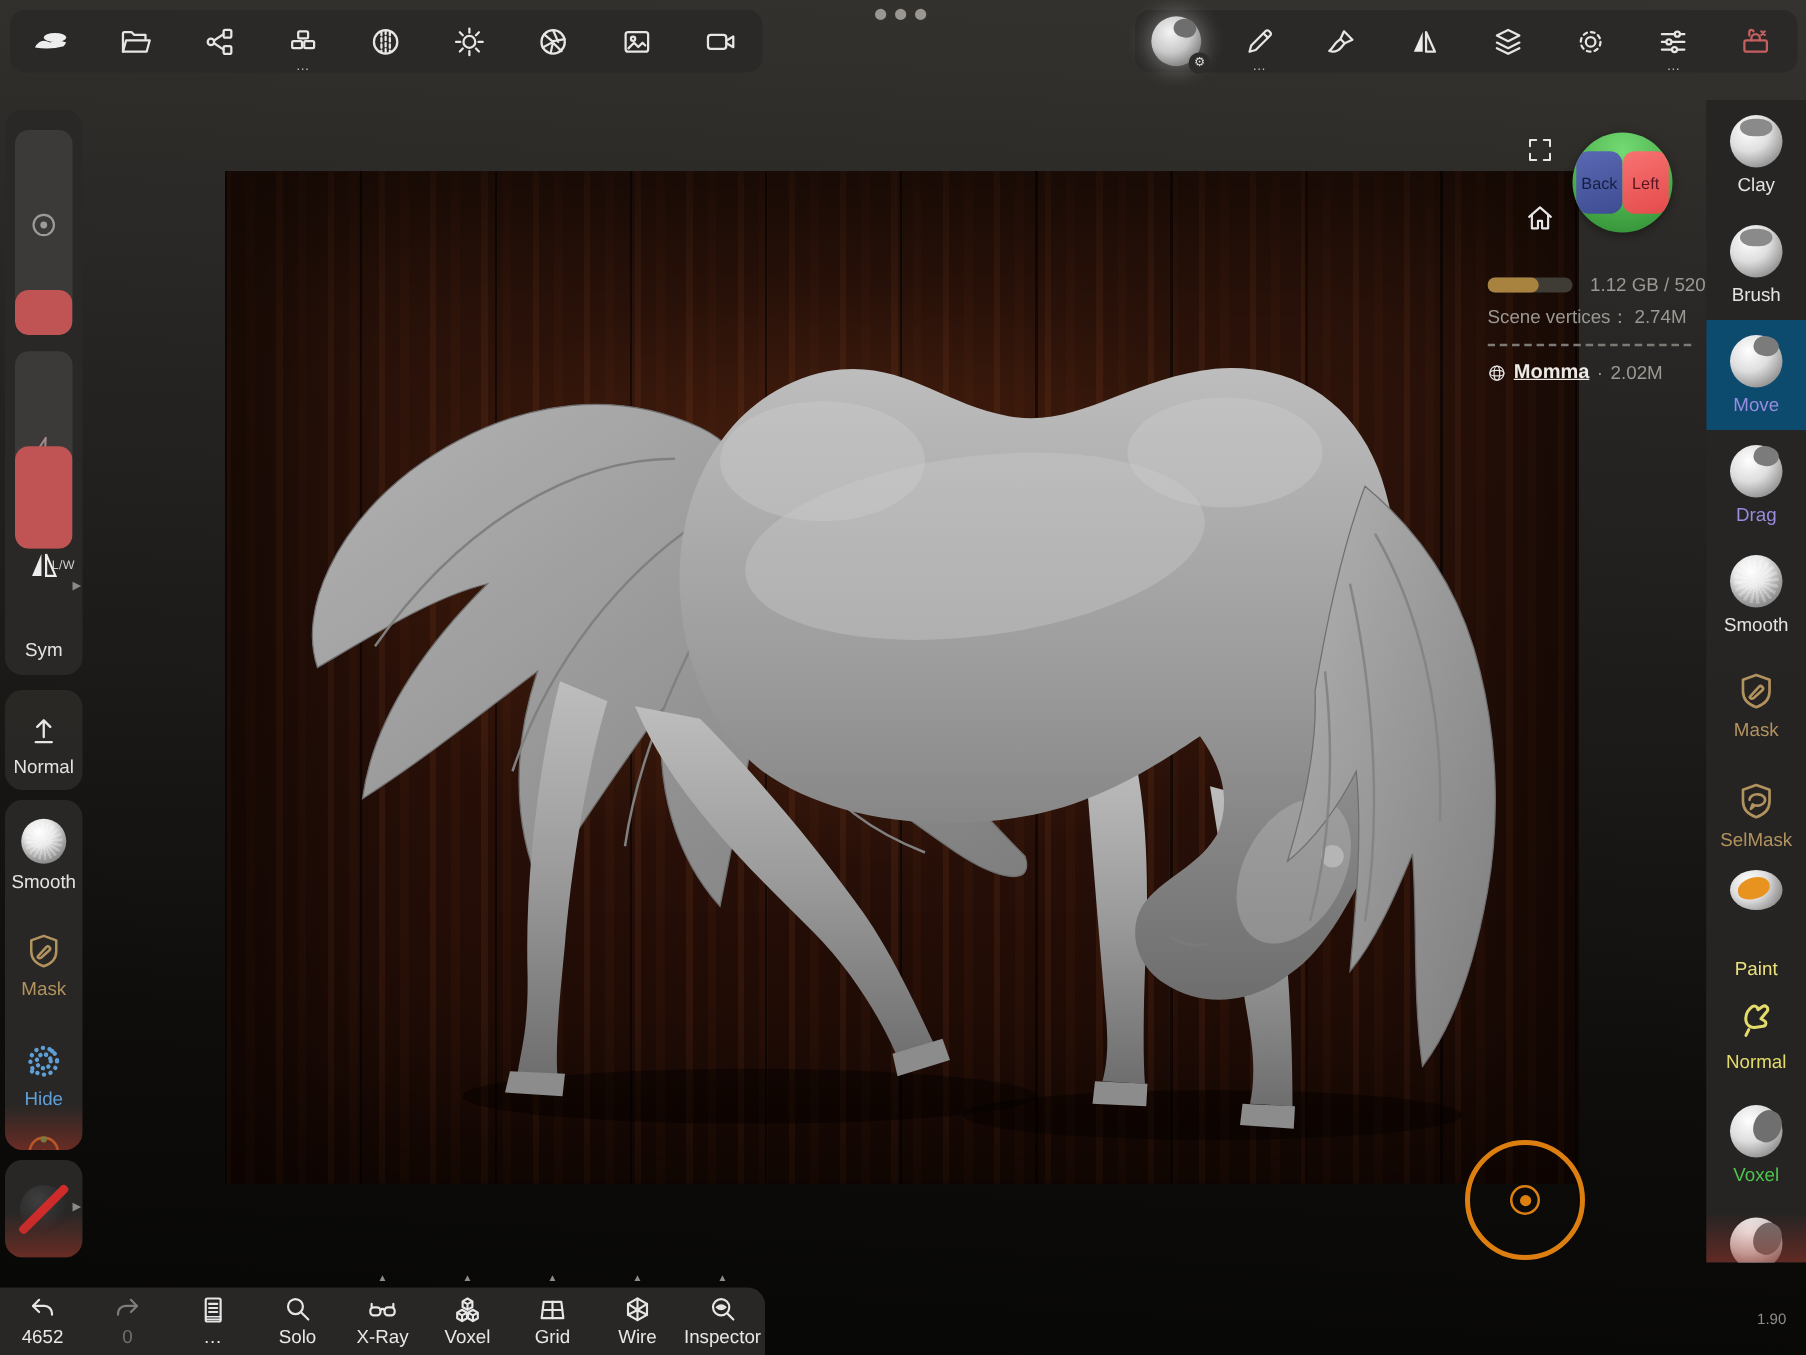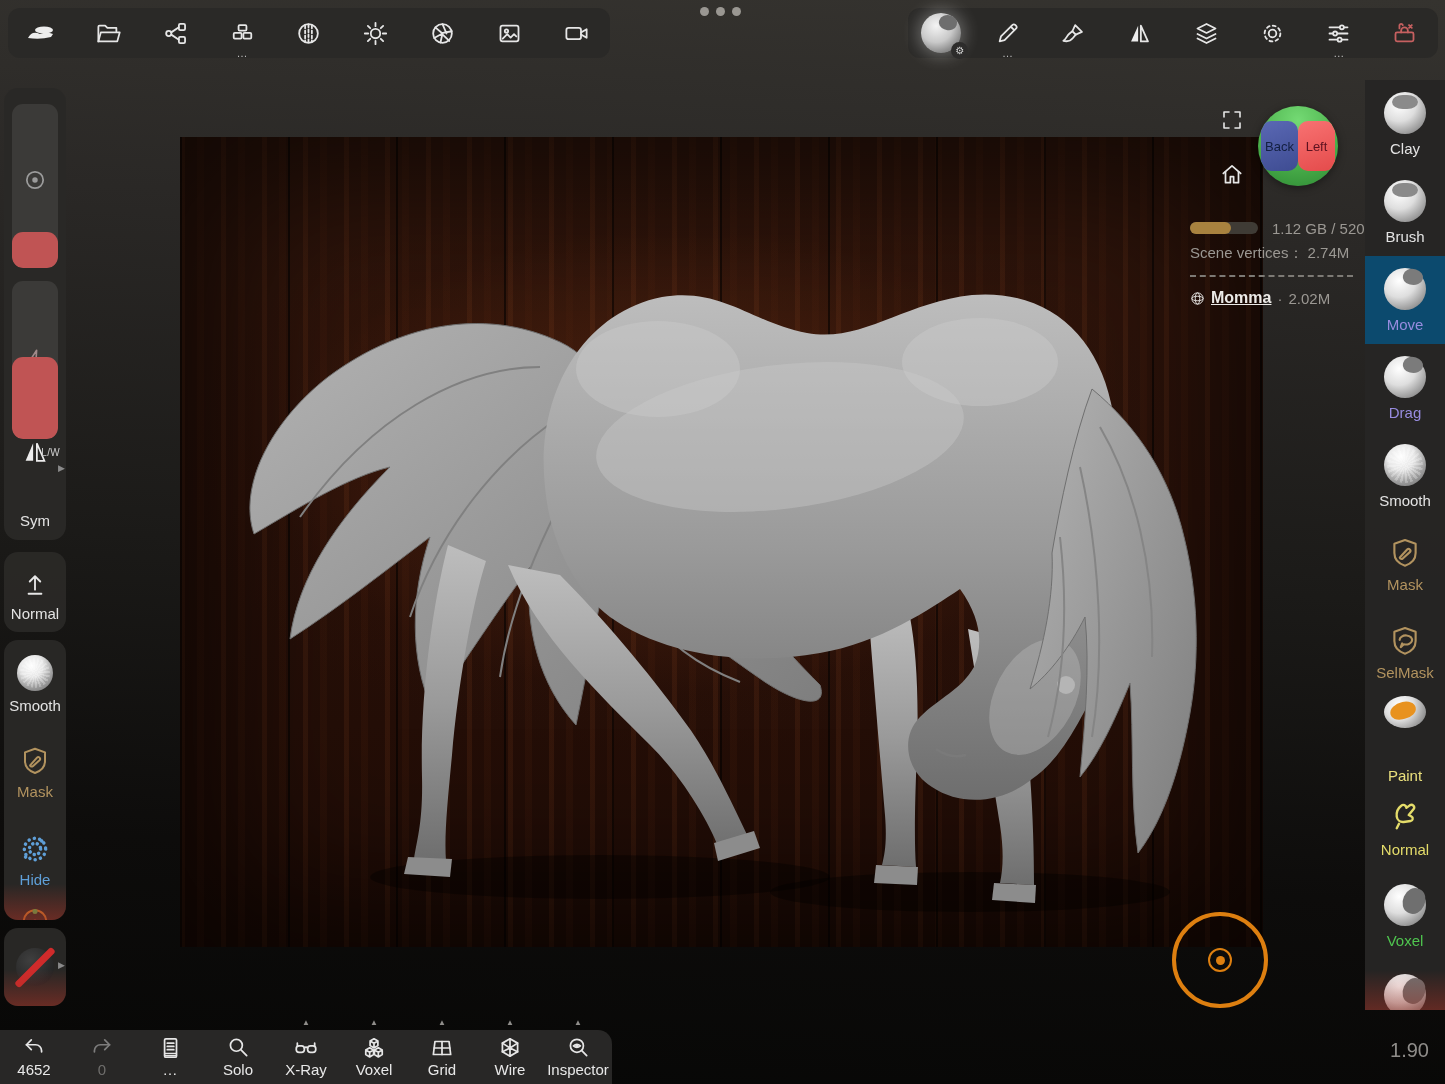--- a/index.html
+++ b/index.html
@@ -117,21 +117,21 @@
   .face.left{right:3px;border-radius:10px;background:linear-gradient(160deg,#f87272,#e44b4b);color:#5c1220;}
   .stats{position:absolute;left:1190px;top:218px;width:175px;overflow:hidden;font-size:15px;color:#9b9893;}
   .memrow{display:flex;align-items:center;gap:14px;height:20px;}
   .mempill{width:68px;height:12px;border-radius:6px;background:#3f3b35;position:relative;flex:none;}
   .mempill .memfill{position:absolute;left:0;top:0;bottom:0;width:60%;border-radius:6px;background:#a8823f;}
   .memtext{white-space:nowrap;}
   .sv-row{margin-top:6px;white-space:nowrap;}
   .dashes{margin-top:12px;width:163px;border-top:2px dashed #7d7a75;}
   .objrow{margin-top:12px;display:flex;align-items:center;gap:6px;white-space:nowrap;}
   .objrow .objname{color:#eceae7;font-weight:bold;font-size:16px;text-decoration:underline;}
-  .zoomval{position:absolute;right:16px;bottom:22px;font-size:20px;color:#8f8d8a;}
+  .zoomval{position:absolute;right:16px;bottom:22px;font-size:12px;color:#8f8d8a;}
 
   .cursor-ring{position:absolute;left:1172px;top:912px;width:96px;height:96px;border-radius:50%;
     border:4px solid #dd7f10;display:flex;align-items:center;justify-content:center;}
   .cursor-ring .inner{width:24px;height:24px;border-radius:50%;border:2px solid #dd7f10;
     display:flex;align-items:center;justify-content:center;}
   .cursor-ring .dot{width:9px;height:9px;border-radius:50%;background:#dd7f10;}
 </style>
 </head>
 <body>
 

